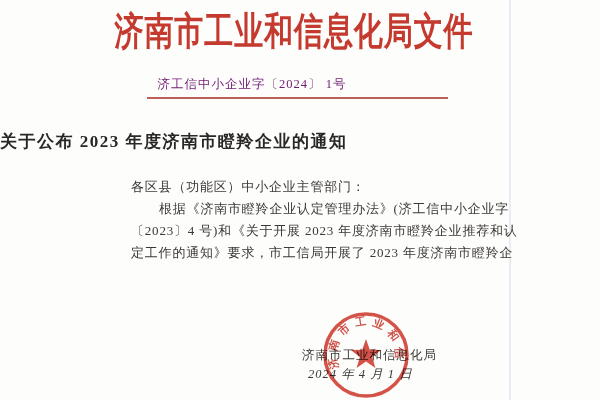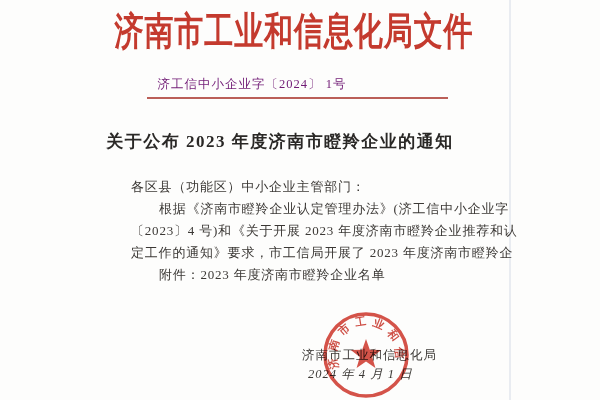--- a/index.html
+++ b/index.html
@@ -32,21 +32,21 @@
     letter-spacing:1px;
     color:#701a75;
     white-space:nowrap;
   }
   .red-line{
     position:absolute;left:147px;top:97px;width:301px;height:2px;
     background:#bb5f58;
   }
   .doc-title{
     position:absolute;left:0;top:130px;width:560px;
-    text-align:center;
+    text-align:left;
     font-size:17px;
     font-weight:bold;
     color:#29272.5;
     color:#2a2826;
     letter-spacing:1.5px;
     white-space:nowrap;
   }
   .body-block{
     position:absolute;left:105px;top:176px;width:410px;
     font-size:13px;
@@ -93,21 +93,20 @@
 
   <div class="red-line"></div>
 
   <div class="doc-title">关于公布 2023 年度济南市瞪羚企业的通知</div>
 
   <div class="body-block">
     <div class="body-line">各区县（功能区）中小企业主管部门：</div>
     <div class="body-line indent">根据《济南市瞪羚企业认定管理办法》(济工信中小企业字</div>
     <div class="body-line">〔2023〕4 号)和《关于开展 2023 年度济南市瞪羚企业推荐和认</div>
     <div class="body-line">定工作的通知》要求，市工信局开展了 2023 年度济南市瞪羚企</div>
-    <div class="body-line indent">附件：2023 年度济南市瞪羚企业名单</div>
   </div>
 
   <div class="signature">济南市工业和信息化局</div>
 
   <div class="date-line">2024 年 4 月 1 日</div>
 
   <svg class="seal" viewBox="0 0 88 88">
     <circle cx="44" cy="44" r="41" fill="none" stroke="#cf352a" stroke-width="3.5"></circle>
     <polygon fill="#cf352a" points="44,28 47.8,38.7 59.2,39.1 50.2,46 53.4,56.9 44,50.5 34.6,56.9 37.8,46 28.8,39.1 40.2,38.7"></polygon>
     <defs>

